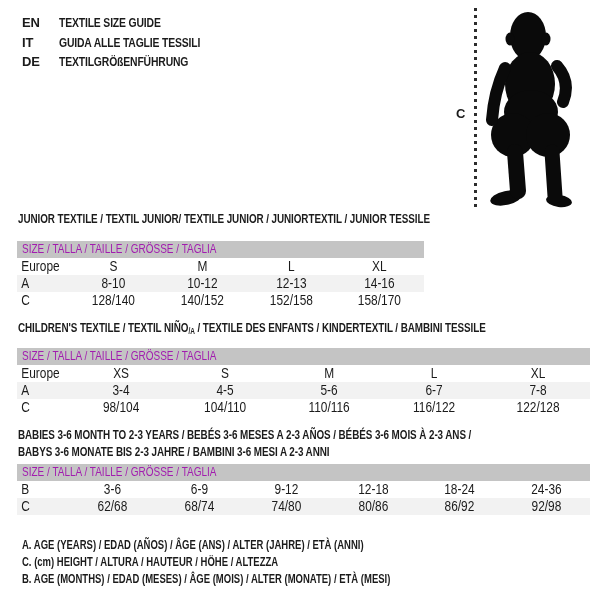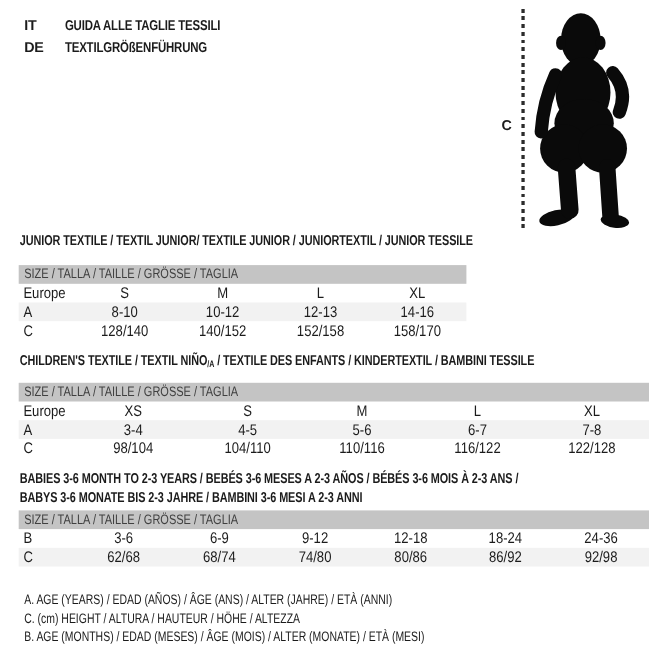--- a/index.html
+++ b/index.html
@@ -10,40 +10,44 @@
   .cond{display:inline-block;transform:scaleX(0.76);transform-origin:0 50%;white-space:nowrap}
   .condl{display:inline-block;transform:scaleX(0.8);transform-origin:0 50%;white-space:nowrap}
   
   .lang-row{display:flex;height:19.5px;align-items:center;font-weight:700;font-size:13px;letter-spacing:-0.2px}
   .lang-code{width:37px;flex:none}
   
   .sec-title{font-weight:700;font-size:13px;line-height:17px;letter-spacing:-0.1px}
   .sub{font-size:8.5px;vertical-align:-2px}
   
   .tbl{position:absolute}
-  .bar{height:17px;background:#c4c4c4;color:#404040;font-size:12.5px;line-height:17px;
+  .bar{height:17px;background:#c4c4c4;color:#a21caf;font-size:12.5px;line-height:17px;
        padding-left:5px;box-sizing:border-box}
   .row{display:grid;height:17px;line-height:17px;font-size:14px}
   .row .lbl{padding-left:5px;transform-origin:0 50%;transform:scaleX(0.85);white-space:nowrap}
   .row .c{text-align:center;transform:scaleX(0.85);transform-origin:50% 50%;white-space:nowrap}
   .stripe{background:#f2f2f2}
   .cols4{grid-template-columns:52px repeat(4,1fr)}
   .cols5{grid-template-columns:52px repeat(5,1fr)}
   .cols6{grid-template-columns:52px repeat(6,1fr)}
   
-  .fn{font-weight:400;font-size:12.5px;line-height:17px}
+  .fn{font-weight:700;font-size:12.5px;line-height:17px}
   
   .hline{width:3px;background:repeating-linear-gradient(#2c2c2c 0 3.5px,transparent 3.5px 7px)}
 </style>
 </head>
 <body>
 
 <div class="page">
 
   <div class="abs" style="left:22px;top:13px">
+    <div class="lang-row">
+      <span class="lang-code">EN</span>
+      <span class="condl">TEXTILE SIZE GUIDE</span>
+    </div>
     <div class="lang-row">
       <span class="lang-code">IT</span>
       <span class="condl">GUIDA ALLE TAGLIE TESSILI</span>
     </div>
     <div class="lang-row">
       <span class="lang-code">DE</span>
       <span class="condl">TEXTILGRÖßENFÜHRUNG</span>
     </div>
   </div>
 

